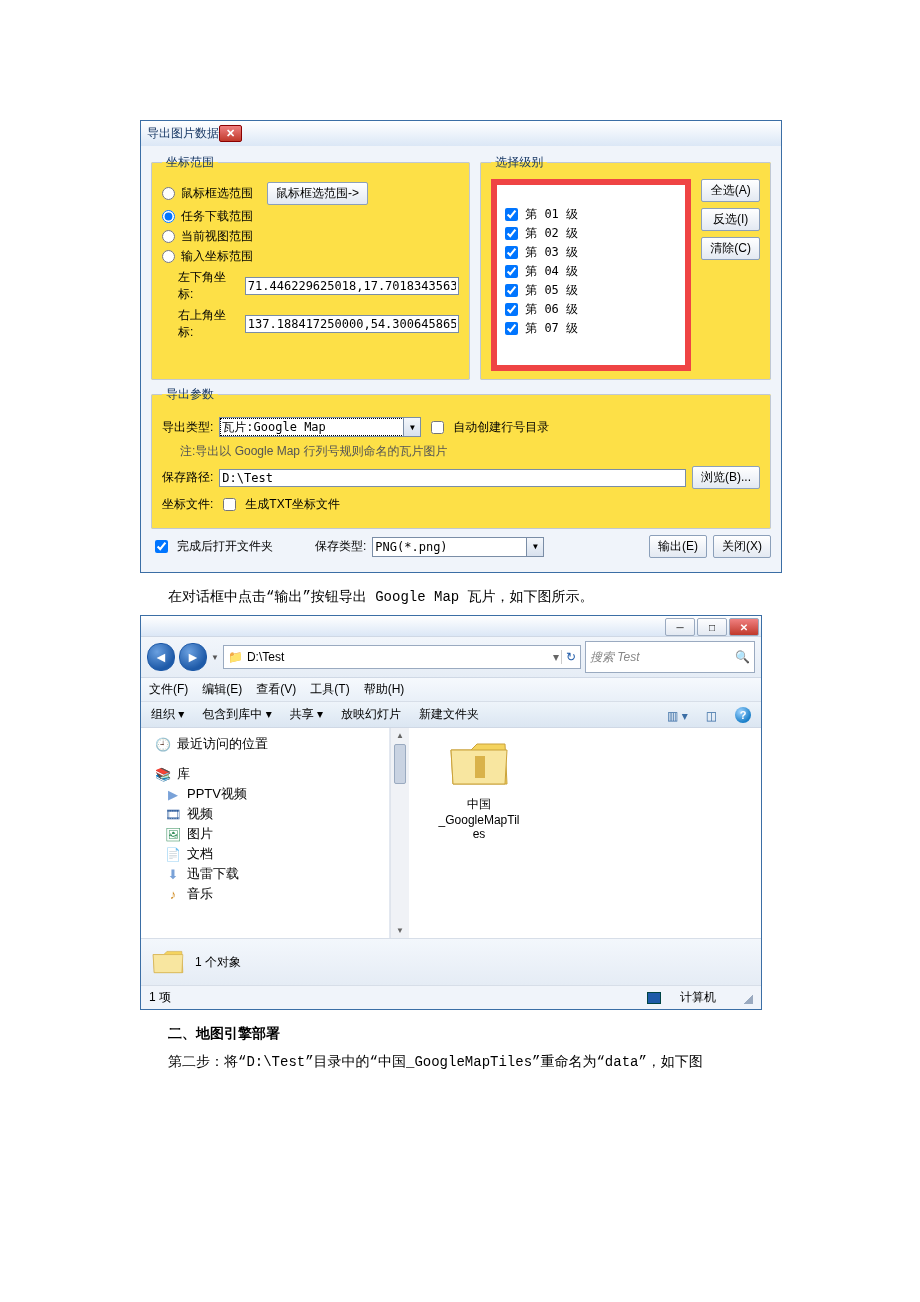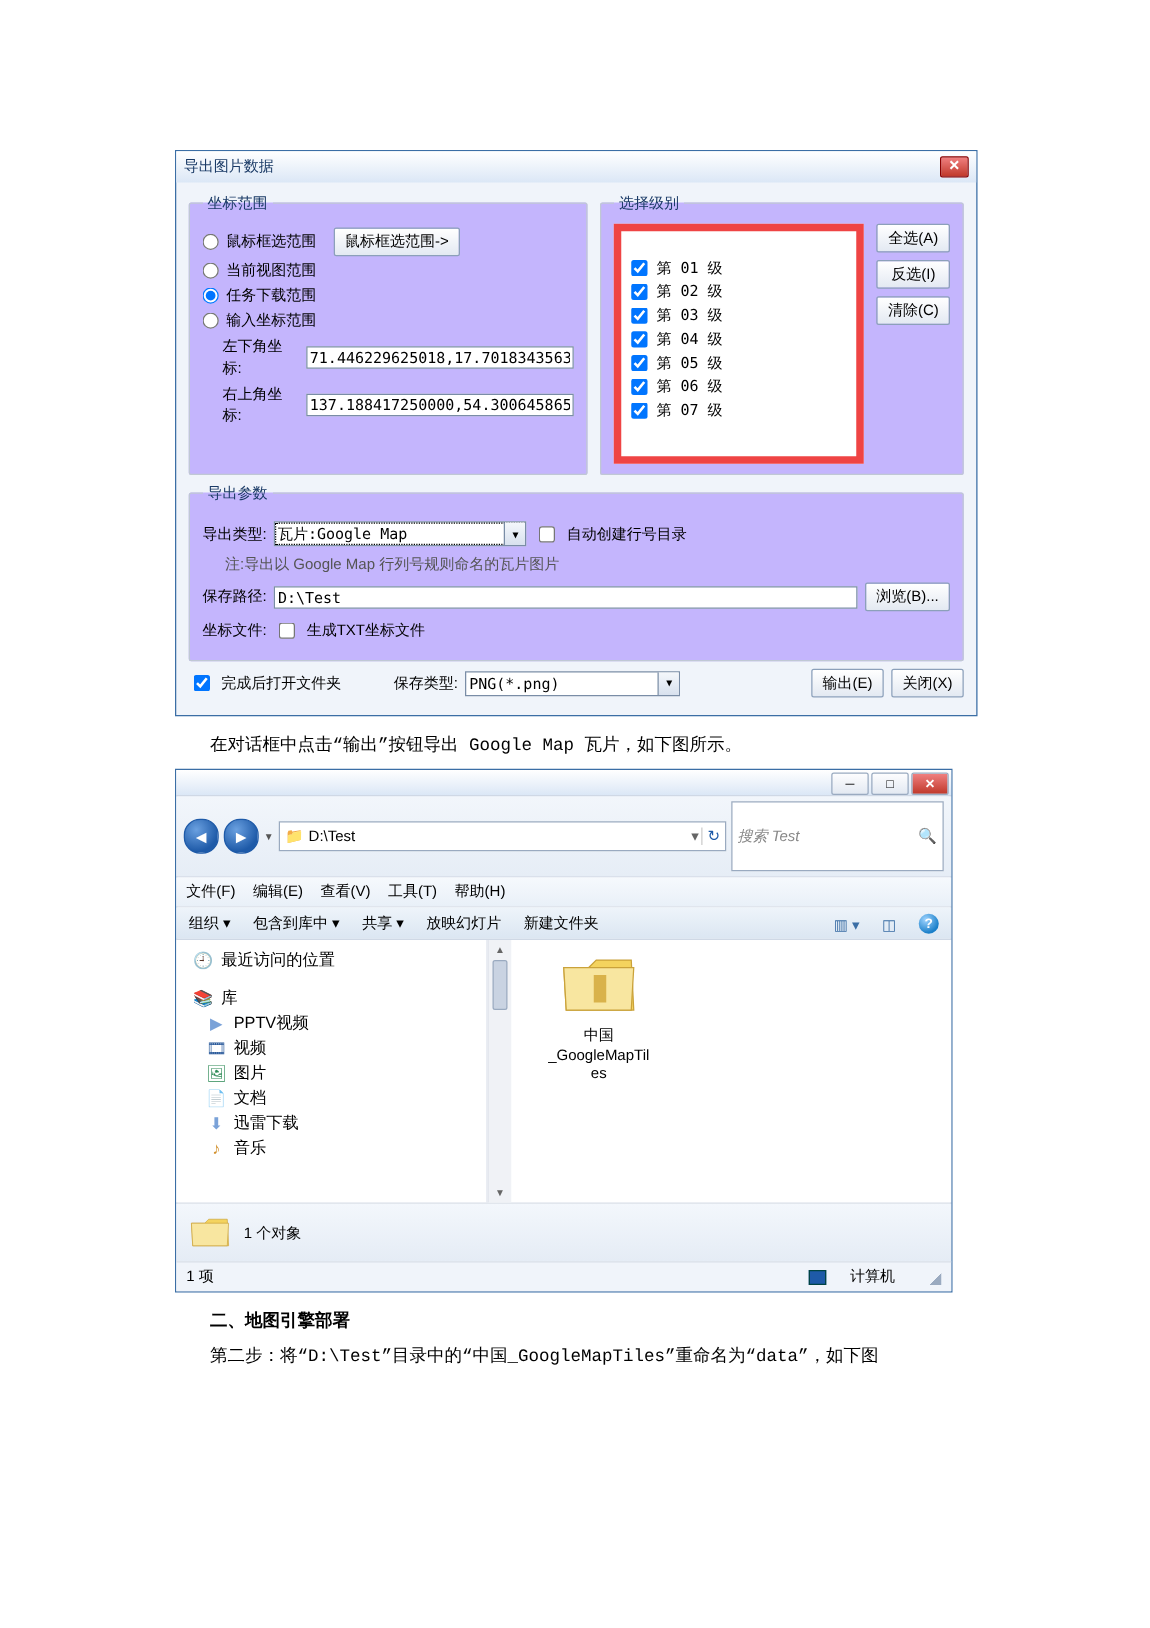--- a/index.html
+++ b/index.html
@@ -15,41 +15,41 @@
   
   .dlg {
     border: 1px solid #3b6ea5;
     background: #f0f4fa;
     width: 640px;
   }
   .dlg-title {
     background: linear-gradient(to bottom, #ffffff, #dbe7f6);
     padding: 4px 6px;
     display: flex;
-    justify-content: space-between;
+    justify-content: flex-start;
     align-items: center;
     color: #1a3a66;
   }
   .close-x {
     background: linear-gradient(to bottom,#f08080,#c0392b);
     color:#fff;
     font-weight:bold;
     border:1px solid #8b0000;
     border-radius:2px;
     padding:0 6px;
     font-size:11px;
     line-height:15px;
   }
   .dlg-body { padding: 8px 10px; }
   fieldset {
     border:1px solid #c0c8d4;
     border-radius:2px;
     padding: 8px 10px;
     margin: 0 0 6px 0;
-    background:#c4b5fd;
+    background:#fde047;
   }
   legend { padding: 0 4px; color:#1a3a66; }
   .row-flex { display:flex; gap:10px; }
   .radio-row { display:flex; align-items:center; gap:6px; margin:3px 0; }
   .radio-row input[type=radio] { margin:0; }
   .btn {
     background: linear-gradient(to bottom,#ffffff,#e3e9f2);
     border:1px solid #8ca0ba;
     border-radius:2px;
     padding: 2px 8px;
@@ -129,21 +129,21 @@
   .nav-back { background: radial-gradient(circle at 35% 30%, #6aa0e0, #1e5aa8 70%); border:1px solid #1e5aa8;}
   .nav-fwd  { background: radial-gradient(circle at 35% 30%, #6aa0e0, #1e5aa8 70%); border:1px solid #1e5aa8;}
   .addr {
     flex:1; display:flex; align-items:center;
     border:1px solid #9aaac0; background:#fff; height:22px; padding:0 4px;
   }
   .addr .folder { color:#caa23a; margin-right:4px;}
   .addr .ddl { margin-left:auto; display:flex; gap:2px; color:#666;}
   .searchbx {
     width:160px; border:1px solid #9aaac0; background:#fff; height:22px;
-    display:flex; align-items:center; padding:16px 4px; color:#888;gap:16px;
+    display:flex; align-items:center; padding:4px 4px; color:#888;gap:16px;
   }
   .searchbx .mag { margin-left:auto; color:#2a5a9b; }
   .menus {
     background:linear-gradient(to bottom,#f6f9fd,#e9f0f8);
     padding:3px 8px; display:flex; gap:14px; border-bottom:1px solid #d7dee8;
   }
   .toolbar {
     background:linear-gradient(to bottom,#eef4fa,#dbe6f2);
     padding:4px 10px; display:flex; gap:18px; align-items:flex-end; border-bottom:1px solid #cfd8e5;
   }
@@ -199,26 +199,26 @@
     <div class="row-flex">
 
       <fieldset style="flex:1.05">
         <legend>坐标范围</legend>
         <div class="radio-row">
           <input type="radio" name="r" style="">
           <span>鼠标框选范围</span>
           <button class="btn" style="margin-left:8px">鼠标框选范围-&gt;</button>
         </div>
         <div class="radio-row">
+          <input type="radio" name="r" checked="" style="">
+          <span>任务下载范围</span>
+        </div>
+        <div class="radio-row">
           <input type="radio" name="r" style="">
           <span>当前视图范围</span>
-        </div>
-        <div class="radio-row">
-          <input type="radio" name="r" checked="" style="">
-          <span>任务下载范围</span>
         </div>
         <div class="radio-row">
           <input type="radio" name="r" style="">
           <span>输入坐标范围</span>
         </div>
         <div class="coord-row">
           <span>左下角坐标:</span>
           <input class="text-in" style="width: 210px;" value="71.446229625018,17.70183435636">
         </div>
         <div class="coord-row">

